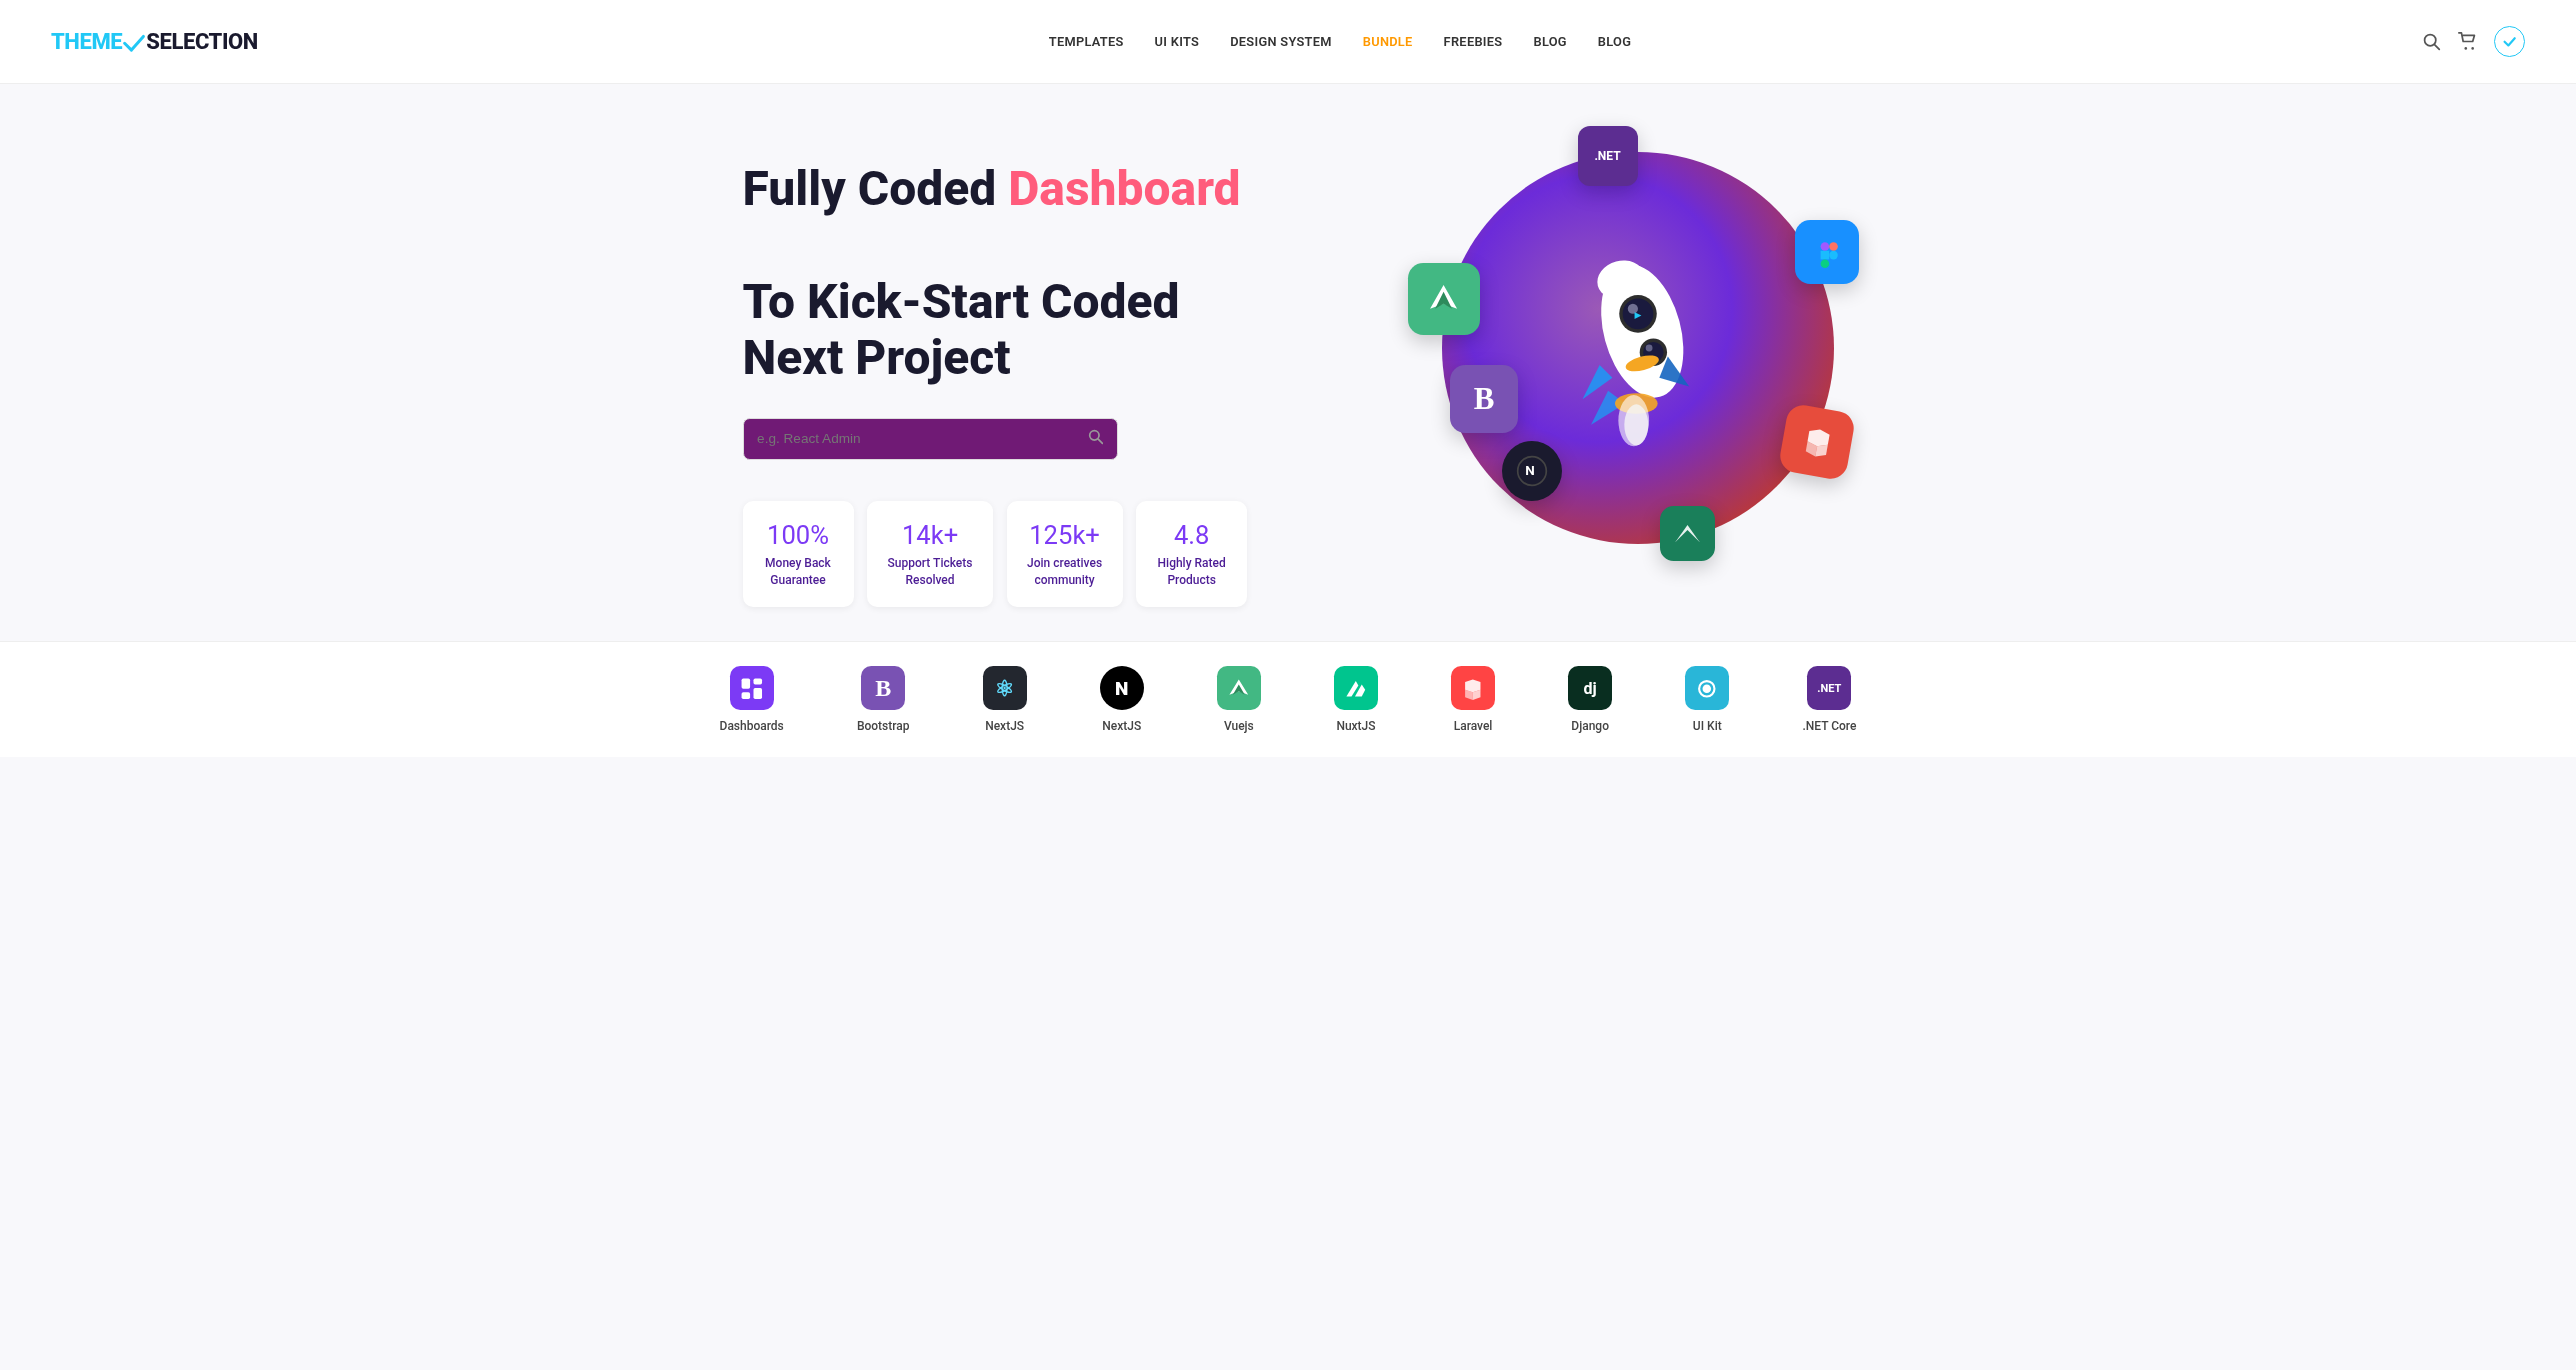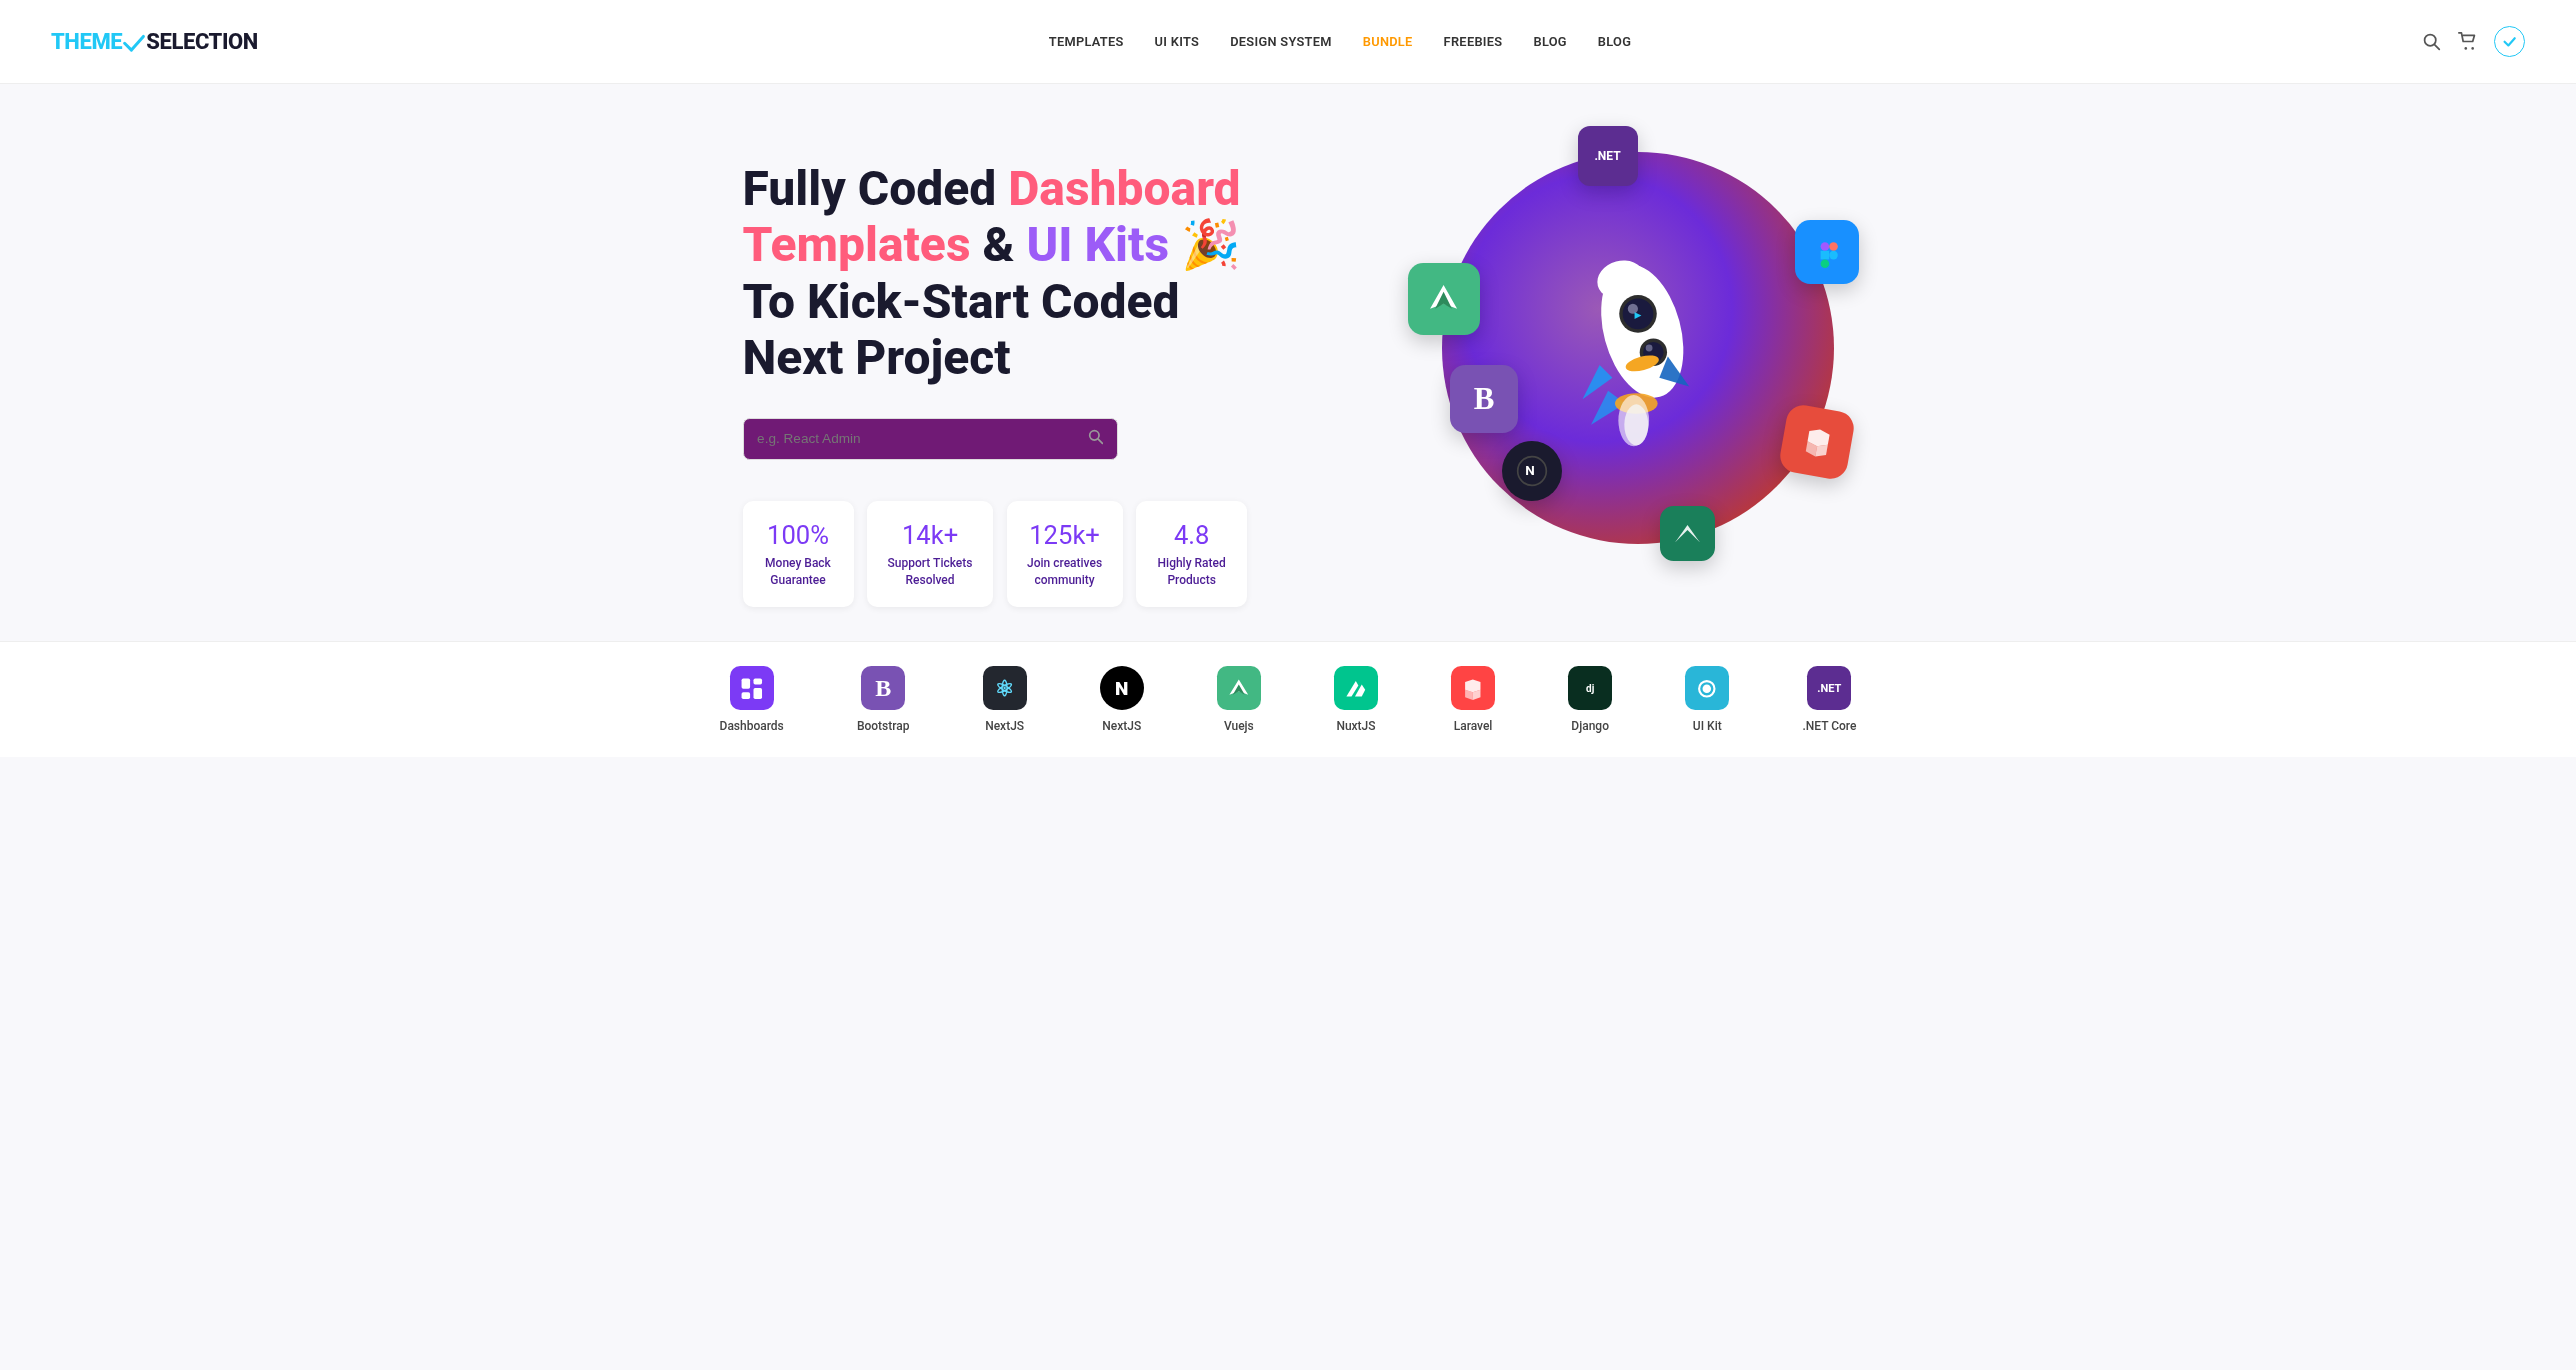--- a/index.html
+++ b/index.html
@@ -356,23 +356,20 @@
 </header>
 
 <div class="main-container">
 
   <div class="hero-left">
     <h1 class="hero-title">
       <span>
         <span>Fully Coded </span><span class="highlight-coral">Dashboard</span>
       </span>
       <br>
-      <span>
-        <span class="highlight-coral">Templates</span><span> &amp; </span><span class="highlight-purple">UI Kits</span><span> 🎉</span>
-      </span>
       <br>
       <span>To Kick-Start Coded Next Project</span>
     </h1>
 
     <div class="hero-search">
       <input type="text" placeholder="e.g. React Admin" style="">
       <button class="search-btn">
         <svg width="15.3" height="15.3" viewBox="0 0 18 18" fill="none">
           <circle cx="7.5" cy="7.5" r="5.5" stroke="#999" stroke-width="2"></circle>
           <line x1="12" y1="12" x2="17" y2="17" stroke="#999" stroke-width="2" stroke-linecap="round"></line>
@@ -539,21 +536,21 @@
         <svg width="25.6" height="25.6" viewBox="0 0 30 30" fill="none">
           <path d="M24 7L15 4L6 7L6 16L15 19L24 16Z" fill="white" opacity="0.9"></path>
           <path d="M6 16L15 19L15 28L6 25Z" fill="white" opacity="0.6"></path>
           <path d="M15 19L24 16L24 25L15 28Z" fill="white" opacity="0.75"></path>
         </svg>
       </div>
       <span class="tech-item-label">Laravel</span>
     </div>
 
     <div class="tech-item">
-      <div class="tech-item-icon" style="background:#092e20; color:#fff; font-size:10px; font-weight:700; border-radius:10.2px;">dj</div>
+      <div class="tech-item-icon" style="background:#092e20; color:#fff; font-size:16px; font-weight:700; border-radius:10.2px;">dj</div>
       <span class="tech-item-label">Django</span>
     </div>
 
     <div class="tech-item">
       <div class="tech-item-icon" style="background:#29b6d8; color:#fff; font-size:19px; border-radius:10.2px;">
         <svg width="25.6" height="25.6" viewBox="0 0 30 30" fill="none">
             <rect x="6" y="6" width="18" height="18" rx="9" fill="none" stroke="white" stroke-width="2.5"></rect>
             <circle cx="15" cy="15" r="5" fill="white"></circle>
           </svg>
       </div>

